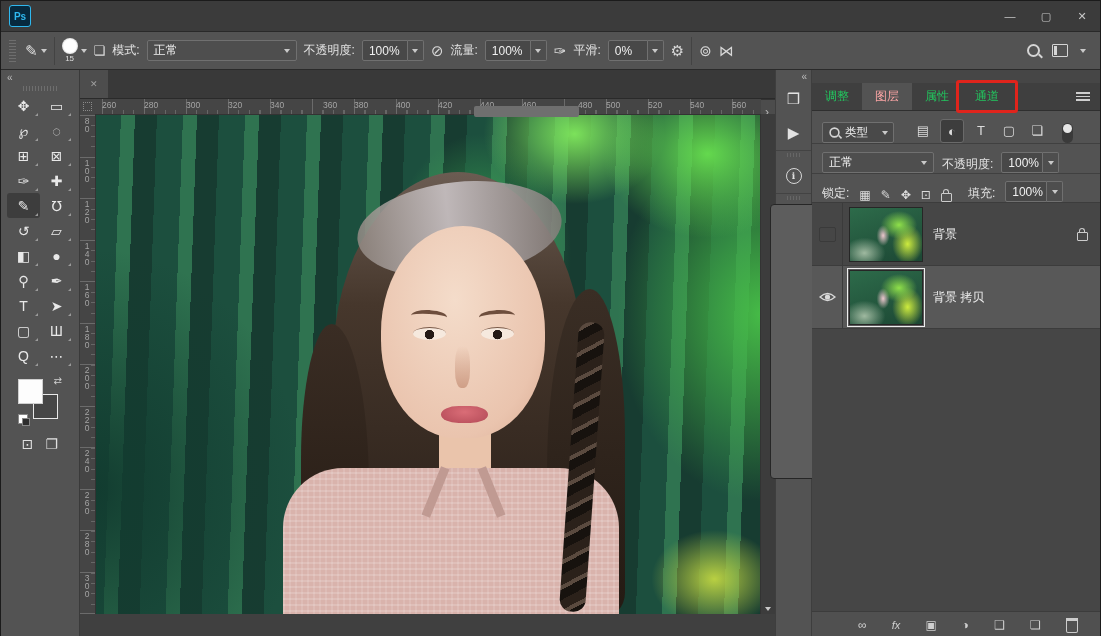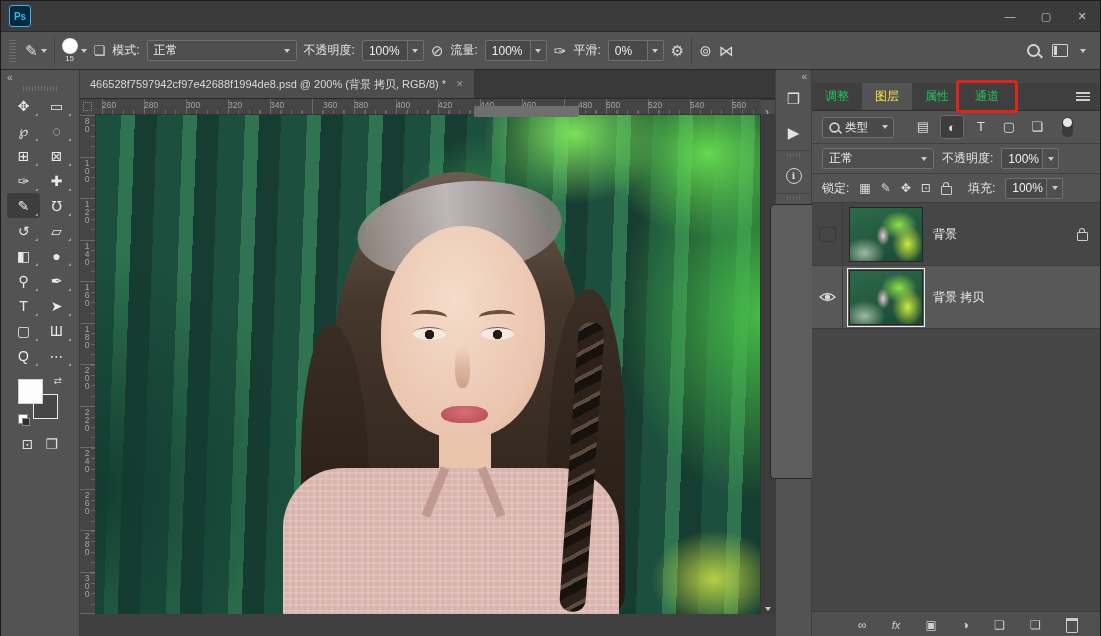--- a/index.html
+++ b/index.html
@@ -124,25 +124,25 @@
   .strip-head{width:100%;text-align:right;font-size:10px;color:#bdbdbd;padding:1px 4px 0 0;box-sizing:border-box;}
   .strip-btn{width:35px;height:34px;display:flex;align-items:center;justify-content:center;font-size:15px;color:#e2e2e2;}
   .strip-sep{width:100%;height:8px;border-top:1px solid #434343;background:repeating-linear-gradient(90deg,#666 0 1px,transparent 1px 3px) center/14px 4px no-repeat;}
   [data-name="info-panel-icon"] span{border:1.5px solid #d8d8d8;border-radius:50%;width:14px;height:14px;display:flex;align-items:center;justify-content:center;font-size:9px;}
   [data-name="glyphs-panel-icon"]{font-style:italic;font-family:"Liberation Serif","DejaVu Serif",serif;font-size:17px;}
   [data-name="character-panel-icon"]{font-size:13px;letter-spacing:1px;}
   
   .dock{flex:1;background:#464646;display:flex;flex-direction:column;position:relative;}
   .dock-tabbar{height:27px;background:#3f3f3f;display:flex;align-items:stretch;border-bottom:1px solid #2f2f2f;margin-top:13px;position:relative;}
   .dock-tab{padding:0 13px;font-size:12px;color:#22c55e;display:flex;align-items:center;position:relative;}
-  .dock-tab.active{background:#535353;color:#fde047;}
+  .dock-tab.active{background:#535353;color:#fca5a5;}
   .dock-tab.hl::after{content:'';position:absolute;inset:-3px -6px;border:3px solid #e0241c;border-radius:3px;z-index:5;}
   .hamburger{margin-left:auto;align-self:center;margin-right:10px;width:14px;height:9px;
      background:repeating-linear-gradient(0deg,#cfcfcf 0 1.5px,transparent 1.5px 3.5px);}
-  .dock-row{background:#535353;display:flex;align-items:center;padding:0 10px;gap:8px;}
+  .dock-row{background:#535353;display:flex;align-items:flex-end;padding:0 10px;gap:8px;}
   .filter-row{height:32px;border-bottom:1px solid #404040;}
   .filter-select{width:72px;height:21px;background:#494949;border:1px solid #707070;border-radius:2px;display:flex;align-items:center;
      font-size:11.5px;color:#eee;padding:0 5px;gap:4px;box-sizing:border-box;}
   .filter-select .chev{margin-left:auto;}
   .ficon{width:22px;height:22px;display:flex;align-items:center;justify-content:center;font-size:13px;color:#dcdcdc;border-radius:3px;}
   .ficon.active{background:#3d3d3d;border:1px solid #6a6a6a;}
   .toggle{width:11px;height:20px;background:#3a3a3a;border-radius:6px;position:relative;margin-left:6px;}
   .toggle::before{content:'';position:absolute;left:1px;top:1px;width:9px;height:9px;border-radius:50%;background:#e6e6e6;}
   .blend-row{height:29px;border-bottom:1px solid #404040;}
   .blend-select{width:112px;height:21px;}
@@ -281,21 +281,20 @@
       </div>
       <div class="tb-bottom" id="tb-bottom">
           <span data-name="quick-mask-icon">⊡</span>
           <span data-name="screen-mode-icon">❐</span>
         </div>
     </div>
 
     <div class="docarea" data-name="document-area">
       <div class="tabbar" data-name="document-tab-bar">
         <div class="doctab" data-name="document-tab">
-          <span data-name="document-tab-title" style="overflow:hidden;text-overflow:ellipsis;white-space:nowrap;">466528f7597942cf97e42688f1994de8.psd @ 200% (背景 拷贝, RGB/8) *</span>
           <span class="close" data-name="close-icon">✕</span>
         </div>
       </div>
       <div class="docbody">
         <div class="canvas" data-name="canvas-image">
           <div class="pv pv-bg" data-name="portrait-background"></div>
           <div class="pv pv-hair" data-name="portrait-hair"></div>
           <div class="pv pv-hair-silver" data-name="portrait-hair-highlight"></div>
           <div class="pv pv-hair-l" data-name="portrait-hair-left"></div>
           <div class="pv pv-hair-r" data-name="portrait-hair-right"></div>

